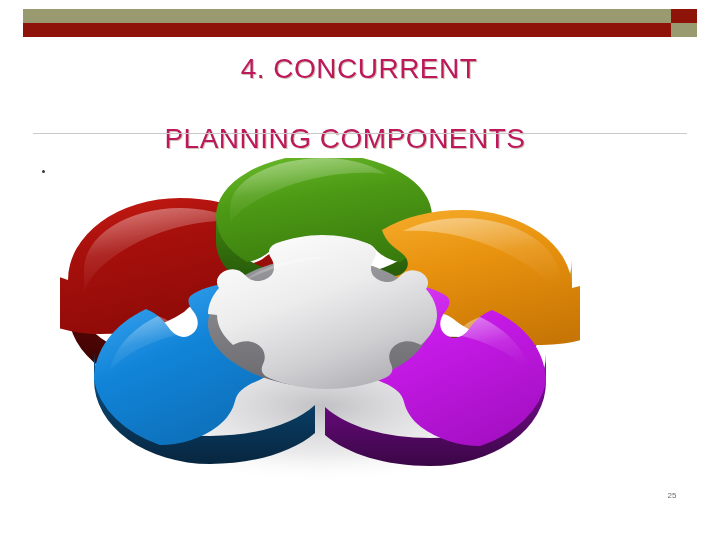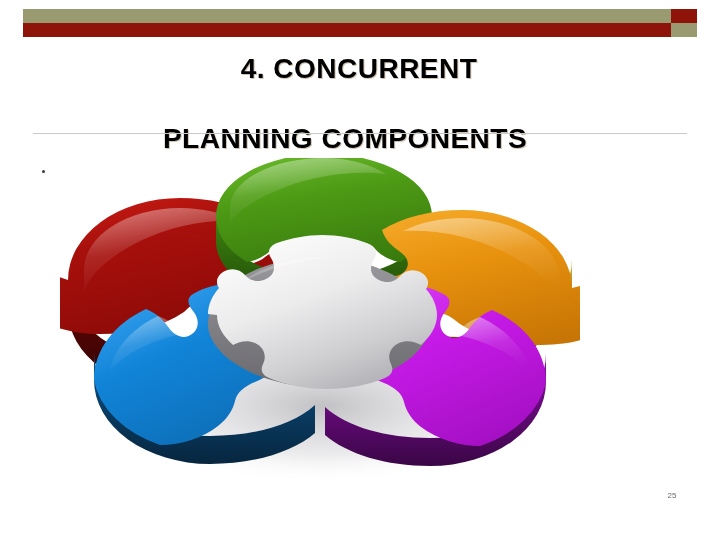--- a/index.html
+++ b/index.html
@@ -41,22 +41,22 @@
   .banner-row.bottom .banner-long { background: #8e1309; }
   .banner-row.bottom .banner-sq   { background: #9a9a71; }
 
   
   .title-block {
     position: absolute;
     left: 0;
     top: 52px;
     width: 690px;
     text-align: center;
-    color: #000000;
-    font-weight: bold;
+    color: #be185d;
+    font-weight: normal;
     font-size: 28px;
     line-height: 34px;
     letter-spacing: 0.5px;
     font-family: "Liberation Sans", sans-serif;
     text-shadow: 1px 1px 0 rgba(120,80,35,0.35);
   }
   .title-line-1 { display: block; padding-left: 28px; }
   .title-line-2 { display: block; margin-top: 36px; }
 
   

